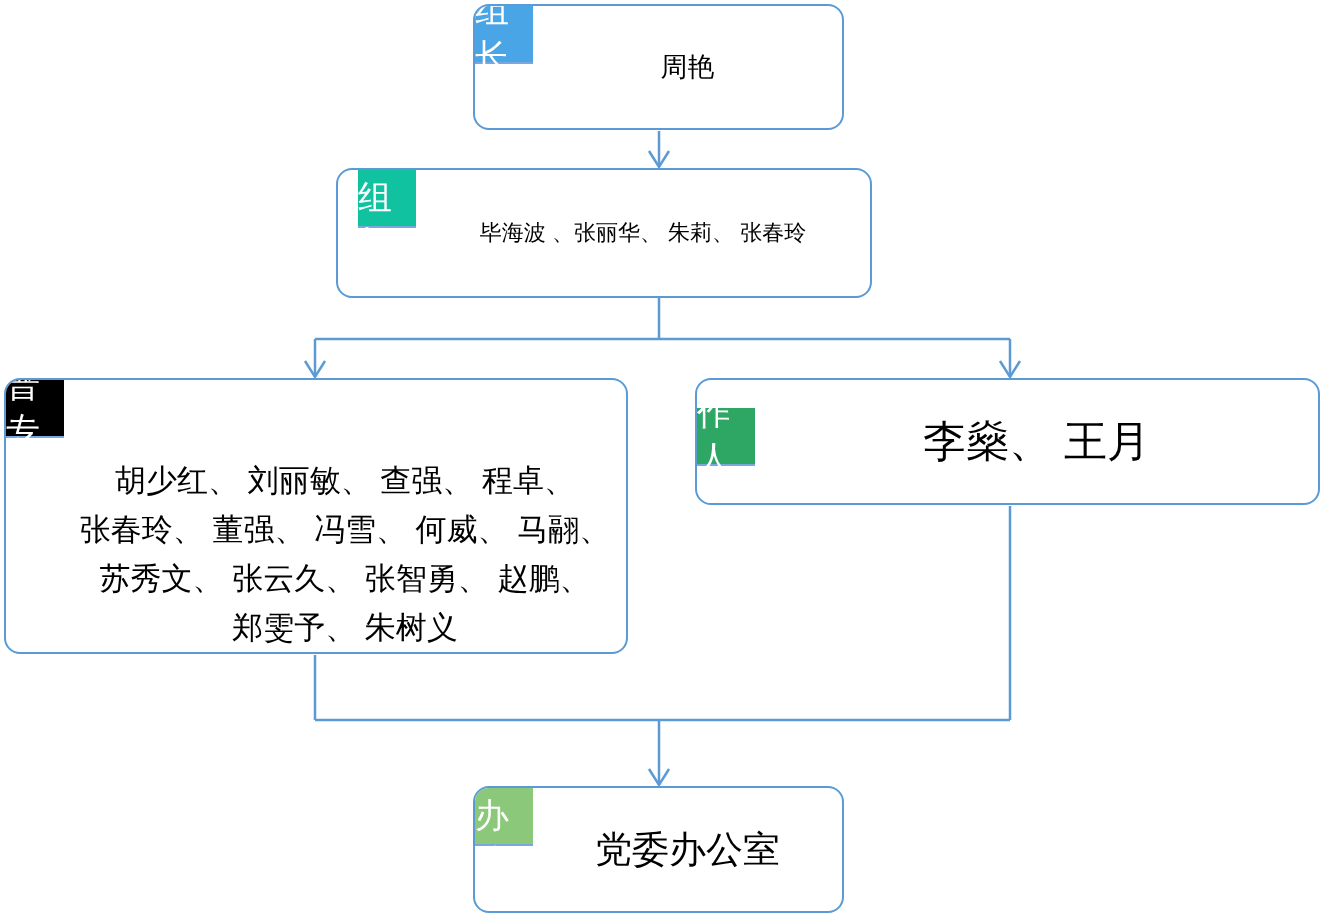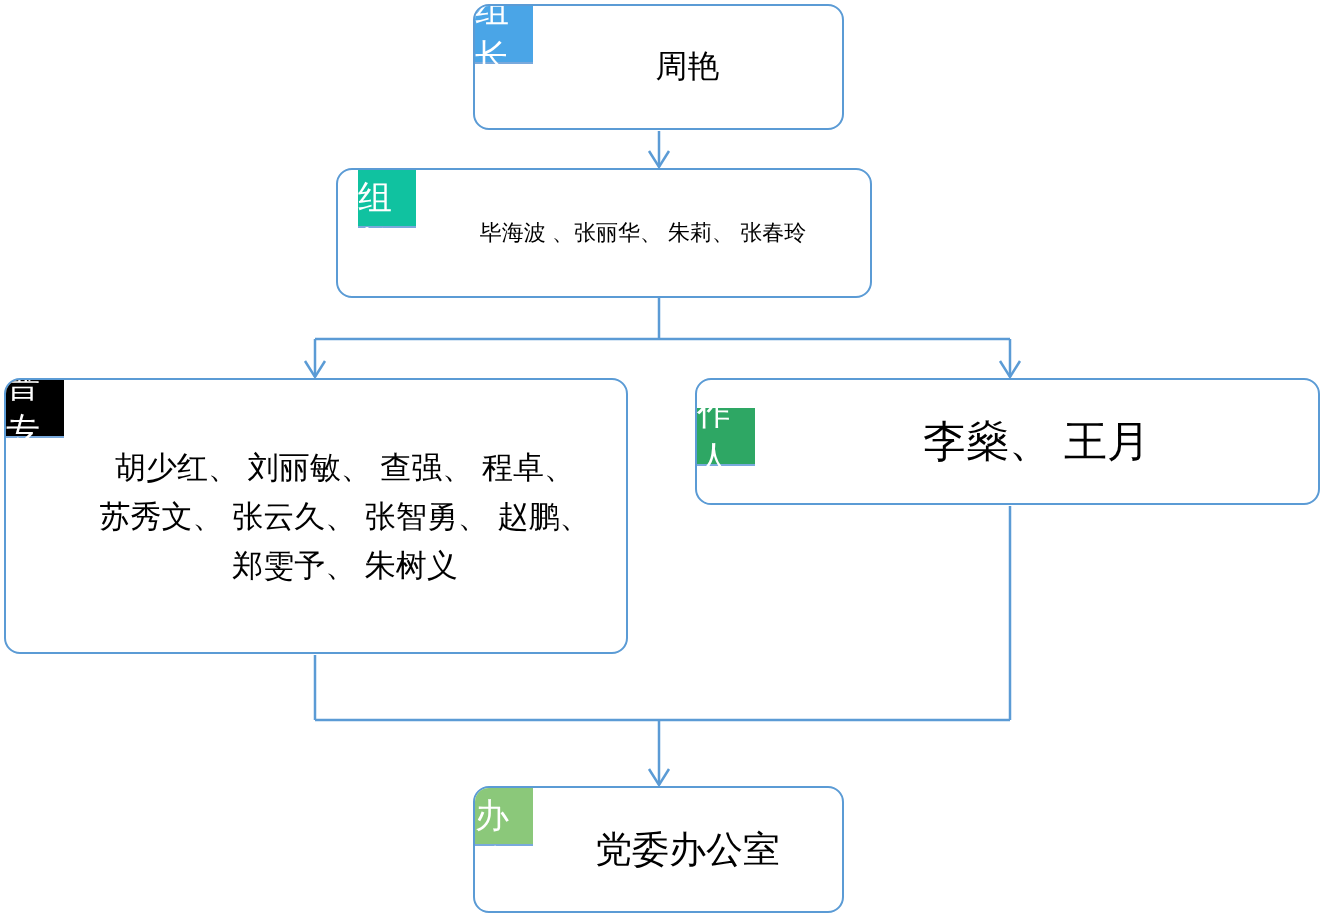--- a/index.html
+++ b/index.html
@@ -38,25 +38,25 @@
     text-align: center;
     white-space: nowrap;
   }
   
   #node-leader  { left: 473px; top: 4px;   width: 371px; height: 126px; }
   #node-deputy  { left: 336px; top: 168px; width: 536px; height: 130px; padding-left: 20px; }
   #node-experts { left: 4px;   top: 378px; width: 624px; height: 276px; }
   #node-staff   { left: 695px; top: 378px; width: 625px; height: 127px; }
   #node-office  { left: 473px; top: 786px; width: 371px; height: 127px; }
 
-  #node-leader  .node-body { font-size: 32px; }
+  #node-leader  .node-body { font-size: 27px; }
   #node-deputy  .node-body { font-size: 22px; }
   #node-staff   .node-body { font-size: 43px; }
   #node-office  .node-body { font-size: 37px; font-family: Liberation Mono, monospace; }
-  #node-experts .node-body { font-size: 31px; justify-content: center; }
+  #node-experts .node-body { font-size: 31px; justify-content: flex-end; }
   #node-experts .node-body .name-line { line-height: 49px; }
 </style>
 </head>
 <body>
 
 <div class="canvas">
 
   <svg class="connectors" viewBox="0 0 1324 917">
     <g stroke="#5B9BD5" stroke-width="2.5" fill="none" stroke-linecap="butt" stroke-linejoin="miter">
 
@@ -85,20 +85,21 @@
 
   <div class="node" id="node-deputy">
     <div class="node-header" style="background: rgb(16, 194, 160);">副组长</div>
     <div class="node-body">毕海波 、张丽华、 朱莉、 张春玲</div>
   </div>
 
   <div class="node" id="node-experts">
     <div class="node-header" style="background: #000000; font-family: Liberation Mono, monospace;">科普专家</div>
     <div class="node-body">
       <div class="name-line">胡少红、 刘丽敏、 查强、 程卓、</div>
+      <div class="name-line">张春玲、 董强、 冯雪、 何威、 马翮、</div>
       <div class="name-line">苏秀文、 张云久、 张智勇、 赵鹏、</div>
       <div class="name-line">郑雯予、 朱树义</div>
     </div>
   </div>
 
   <div class="node" id="node-staff">
     <div class="node-header" style="background: rgb(46, 167, 100); margin-top: 28px;">工作人员</div>
     <div class="node-body">李燊、 王月</div>
   </div>
 

